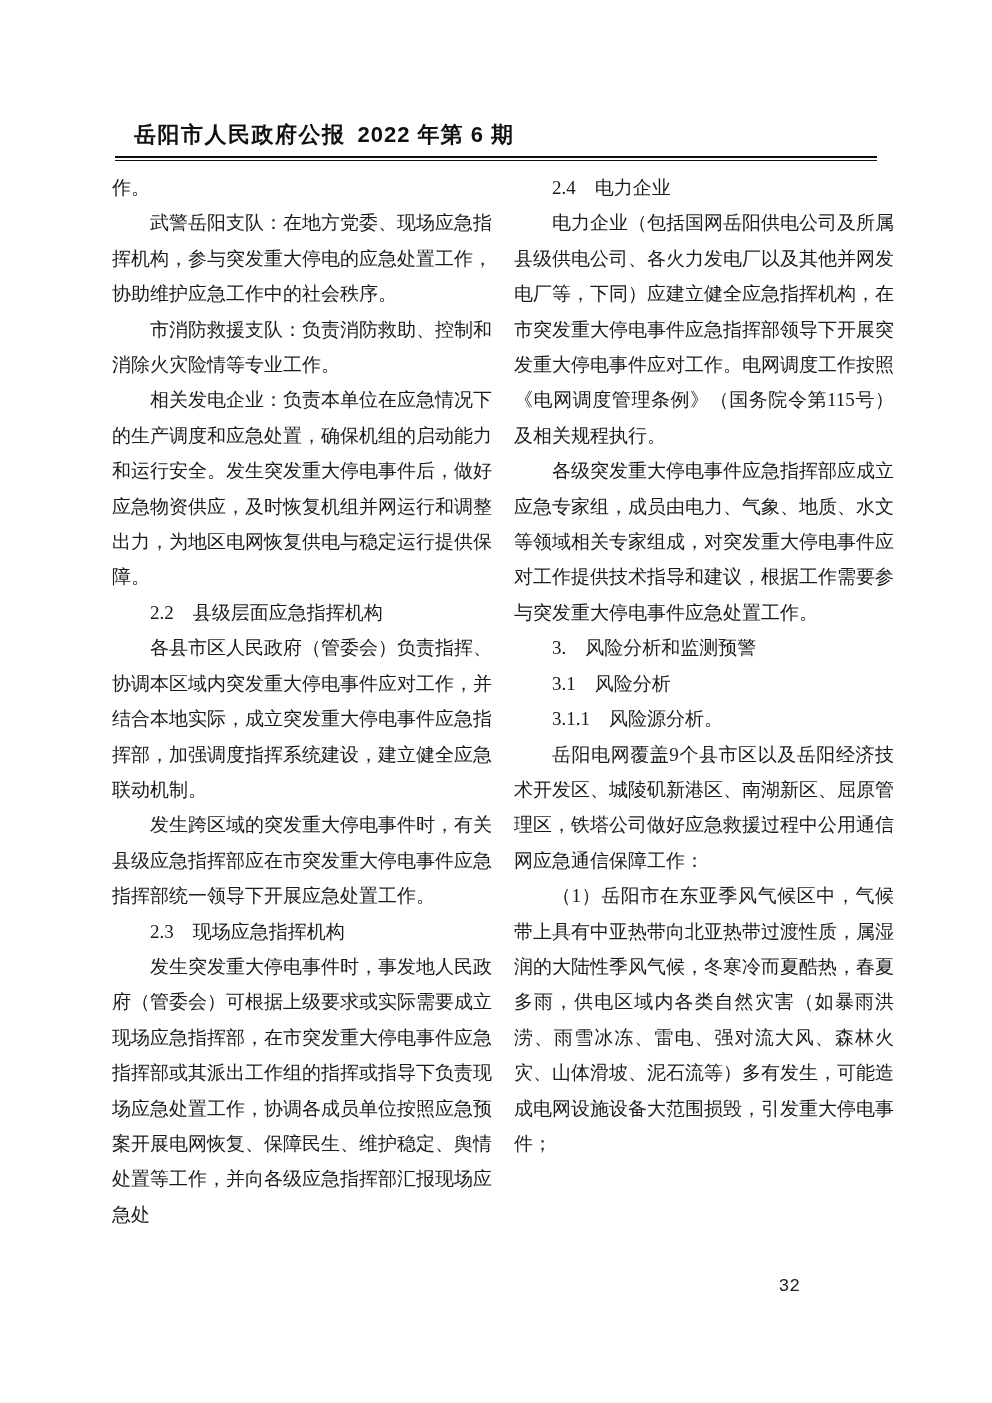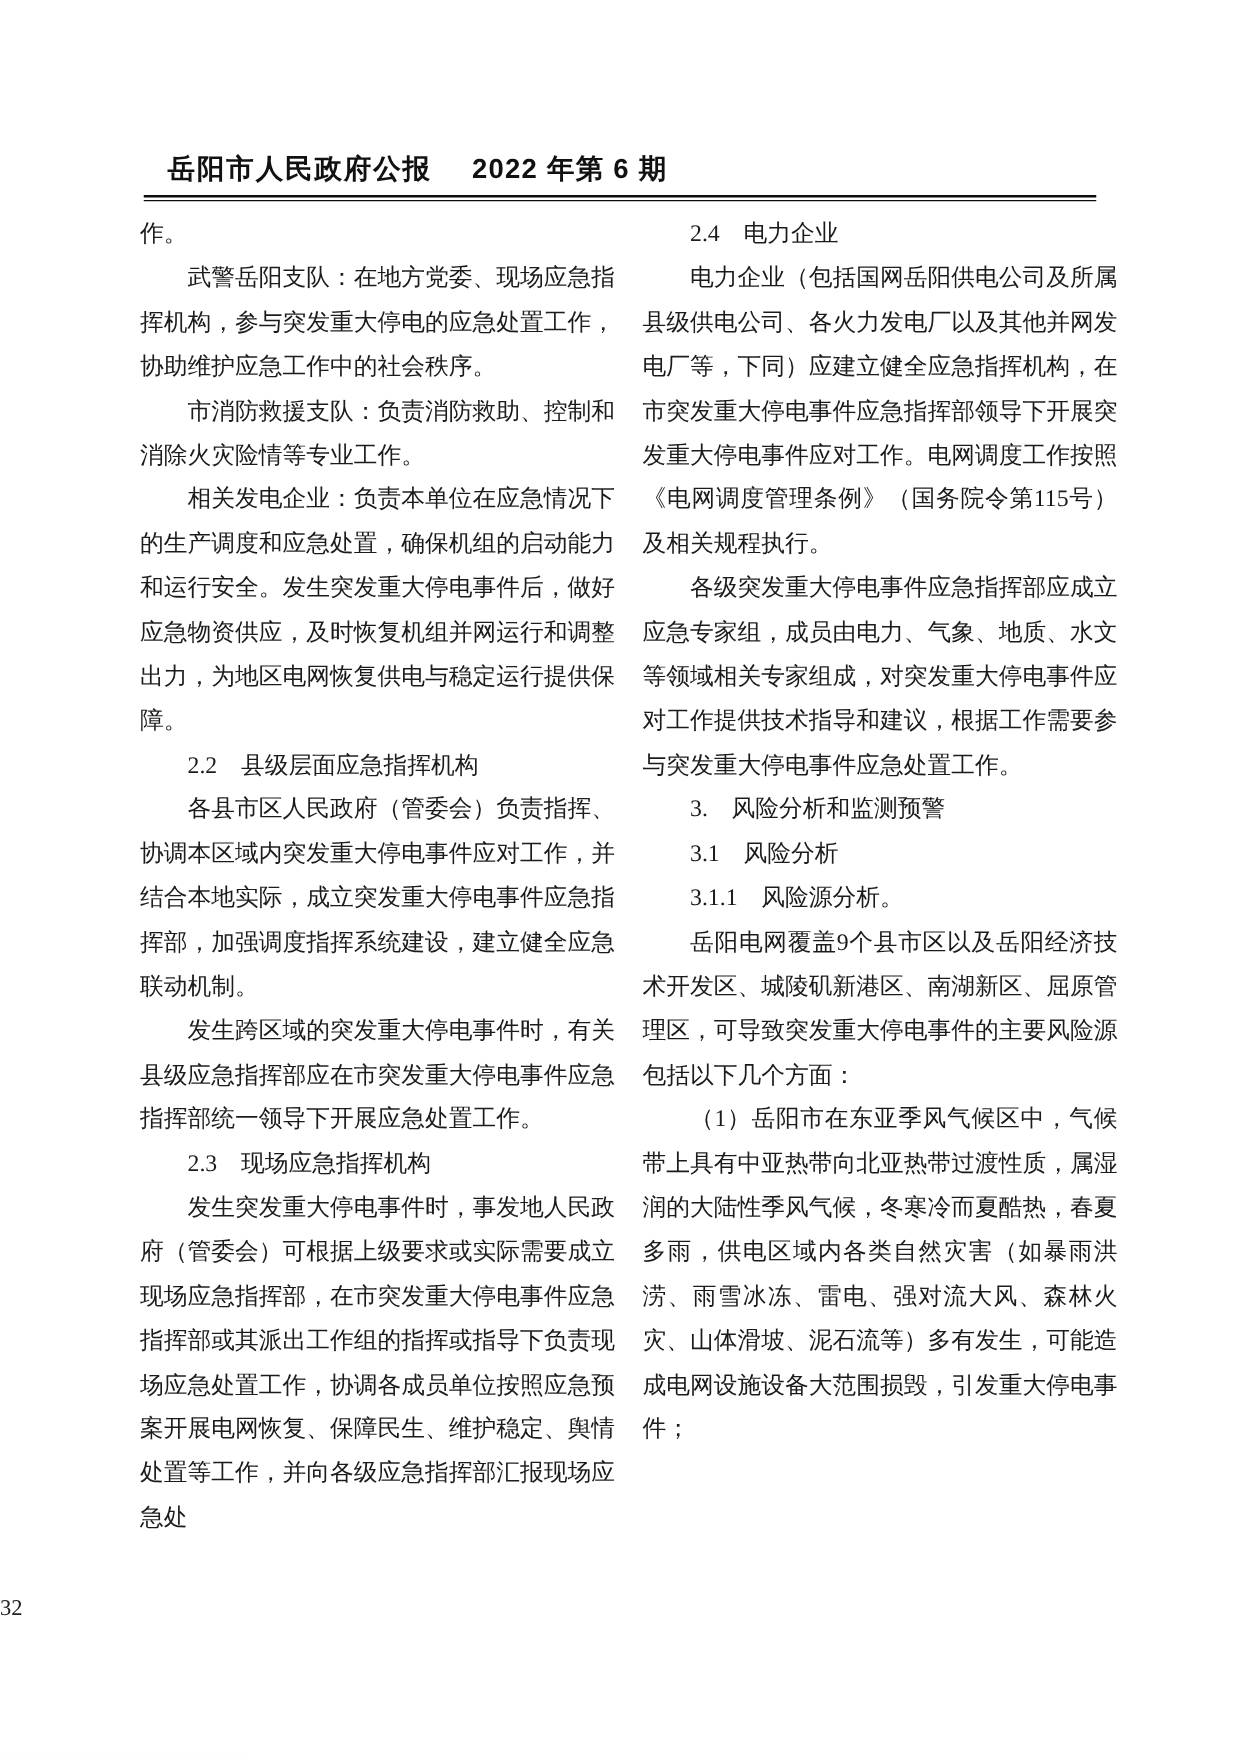--- a/index.html
+++ b/index.html
@@ -18,21 +18,21 @@
   .header {
     position: absolute;
     left: 134px; top: 120px;
     font-family: "Liberation Sans", "DejaVu Sans", sans-serif;
     font-weight: bold;
     font-size: 22px;
     letter-spacing: 1.5px;
     color: #111111;
     white-space: nowrap;
   }
-  .header .issue { margin-left: 32px; letter-spacing: 1px; }
+  .header .issue { margin-left: 12px; letter-spacing: 1px; }
   .rule {
     position: absolute;
     left: 115px; top: 156px;
     width: 762px; height: 2px;
     border-top: 2px solid #0c0c0c;
     border-bottom: 1px solid #0c0c0c;
   }
   .columns {
     position: absolute;
     left: 112px; top: 170px;
@@ -48,23 +48,24 @@
     text-justify: inter-ideograph;
     color: #1b1b1b;
   }
   .col p { margin: 0; text-indent: 2em; }
   .col p.noindent { text-indent: 0; }
   .col p.heading { text-indent: 2em; }
   .pagenum {
     position: absolute;
     left: 0; top: 1276px;
     width: 800px;
-    text-align: left;
+    text-align: right;
     font-size: 18px;
     color: #222222;
+    font-family: Liberation Mono, monospace;
   }
 </style>
 </head>
 <body>
 
 <div class="page">
 
   <div class="header">
     <span>岳阳市人民政府公报</span><span class="issue">2022 年第 6 期</span>
   </div>
@@ -85,21 +86,21 @@
       <p>发生突发重大停电事件时，事发地人民政府（管委会）可根据上级要求或实际需要成立现场应急指挥部，在市突发重大停电事件应急指挥部或其派出工作组的指挥或指导下负责现场应急处置工作，协调各成员单位按照应急预案开展电网恢复、保障民生、维护稳定、舆情处置等工作，并向各级应急指挥部汇报现场应急处</p>
     </div>
 
     <div class="col">
       <p class="heading">2.4　电力企业</p>
       <p>电力企业（包括国网岳阳供电公司及所属县级供电公司、各火力发电厂以及其他并网发电厂等，下同）应建立健全应急指挥机构，在市突发重大停电事件应急指挥部领导下开展突发重大停电事件应对工作。电网调度工作按照《电网调度管理条例》（国务院令第115号）及相关规程执行。</p>
       <p>各级突发重大停电事件应急指挥部应成立应急专家组，成员由电力、气象、地质、水文等领域相关专家组成，对突发重大停电事件应对工作提供技术指导和建议，根据工作需要参与突发重大停电事件应急处置工作。</p>
       <p class="heading">3.　风险分析和监测预警</p>
       <p class="heading">3.1　风险分析</p>
       <p class="heading">3.1.1　风险源分析。</p>
-      <p>岳阳电网覆盖9个县市区以及岳阳经济技术开发区、城陵矶新港区、南湖新区、屈原管理区，可导致突发重大停电事件的主要风险源包括以下几个方面：</p>
+      <p>岳阳电网覆盖9个县市区以及岳阳经济技术开发区、城陵矶新港区、南湖新区、屈原管理区，铁塔公司做好应急救援过程中公用通信网应急通信保障工作：</p>
       <p>（1）岳阳市在东亚季风气候区中，气候带上具有中亚热带向北亚热带过渡性质，属湿润的大陆性季风气候，冬寒冷而夏酷热，春夏多雨，供电区域内各类自然灾害（如暴雨洪涝、雨雪冰冻、雷电、强对流大风、森林火灾、山体滑坡、泥石流等）多有发生，可能造成电网设施设备大范围损毁，引发重大停电事件；</p>
     </div>
 
   </div>
 
   <div class="pagenum">32</div>
 
 </div>
 
 </body></html>

